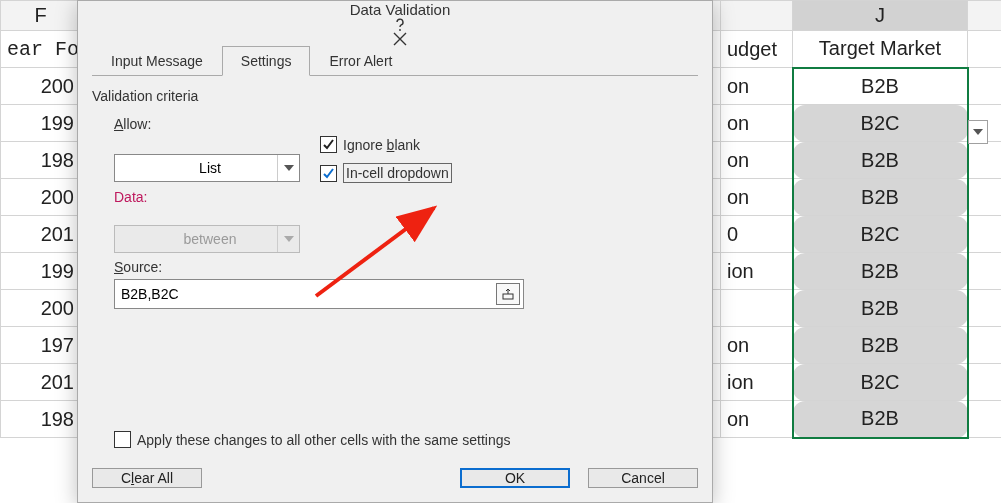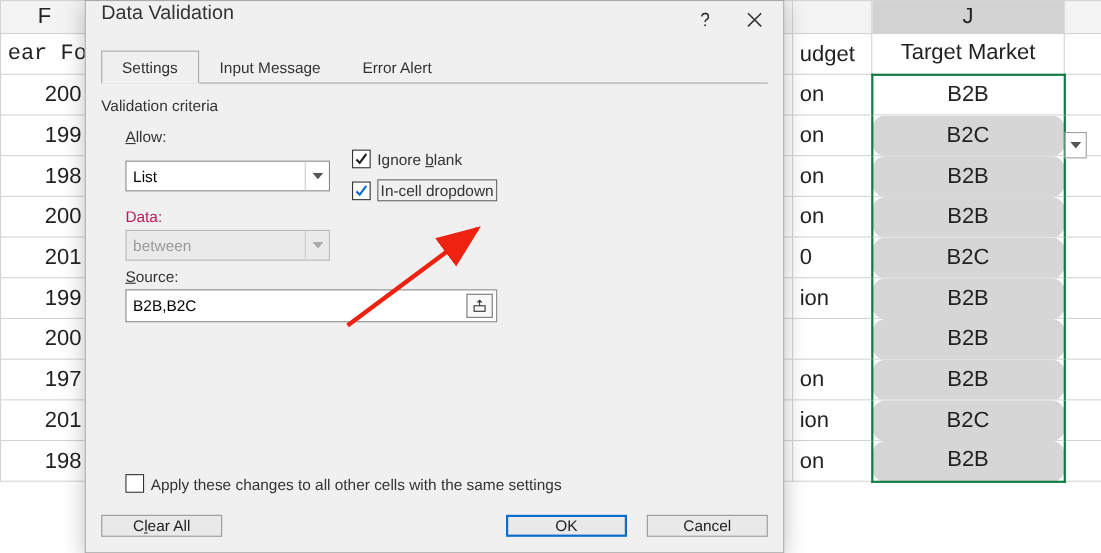--- a/index.html
+++ b/index.html
@@ -65,23 +65,25 @@
     height: 503px;
     background: #f0f0f0;
     border: 1px solid #aaa;
     box-shadow: 0 4px 20px rgba(0,0,0,0.25);
     display:flex;
     flex-direction:column;
   }
   .titlebar {
     height: 40px;
     display:flex;
+    align-items:center;
     padding: 0 4px 0 14px;
-    font-size:18px;
+    font-size:15px;
     color:#333;
+    flex-direction:column;
   }
   .titlebar .spacer{flex:1;}
   .tb-btn{
     width:45px;height:34px;display:flex;align-items:center;justify-content:center;
     color:#333;
   }
   .tb-btn svg{width:14px;height:14px;}
   .body {
     padding: 0 14px 14px 14px;
     flex:1;
@@ -121,45 +123,46 @@
     color:#333;
     margin-top:6px;
   }
   .u-letter{text-decoration:underline;}
   .field-label.disabled{color:#be185d;}
   .row{display:flex;align-items:center;gap:20px;}
   .select{
     width:186px;height:28px;
     background:#fff;border:1px solid #888;
     display:flex;align-items:center;
-    margin-top:4px;
+    margin-top:20px;
     position:relative;
     padding-left:6px;
     font-size:14px;
+    justify-content:center;
   }
   .select.disabled{background:#eaeaea;color:#9a9a9a;border-color:#bbb;}
   .select .chev{
     position:absolute;right:0;top:0;width:22px;height:100%;
     display:flex;align-items:center;justify-content:center;
     border-left:1px solid #ccc;
   }
   .select .chev svg{width:10px;height:6px;}
   .chk{
     display:flex;align-items:center;gap:6px;
     font-size:14px;color:#333;
     margin-top:4px;
   }
   .chk-box{
     width:17px;height:17px;border:1px solid #333;background:#fff;
     display:flex;align-items:center;justify-content:center;
   }
   .chk-box svg{width:13px;height:13px;stroke:#222;stroke-width:2;fill:none;}
   .chk-box.blue svg{stroke:#0b6dcf;}
   .source-input{
-    width:338px;height:30px;border:1px solid #888;background:#fff;
+    width:410px;height:30px;border:1px solid #888;background:#fff;
     display:flex;align-items:center;
     margin-top:4px;padding-left:6px;font-size:14px;position:relative;
   }
   .source-input .ref-btn{
     position:absolute;right:3px;top:3px;width:24px;height:22px;
     border:1px solid #777;background:#f8f8f8;
     display:flex;align-items:center;justify-content:center;
   }
   .source-input .ref-btn svg{width:12px;height:12px;}
   .apply-row{margin-top:auto;padding-top:20px;}
@@ -299,22 +302,22 @@
         </svg>
     </div>
     <div class="tb-btn">
       <svg viewBox="0 0 14 14">
           <path d="M1 1 L13 13 M13 1 L1 13" stroke="#333" stroke-width="1.4"></path>
         </svg>
     </div>
   </div>
   <div class="body">
     <div class="tabs">
+      <div class="tab">Input Message</div>
       <div class="tab active">Settings</div>
-      <div class="tab">Input Message</div>
       <div class="tab">Error Alert</div>
     </div>
 
     <div class="section-label">Validation criteria</div>
 
     <div class="form-area">
       <div class="field-label"><span class="u-letter">A</span><span>llow:</span></div>
       <div class="row">
         <div class="select">
           <span>List</span>

